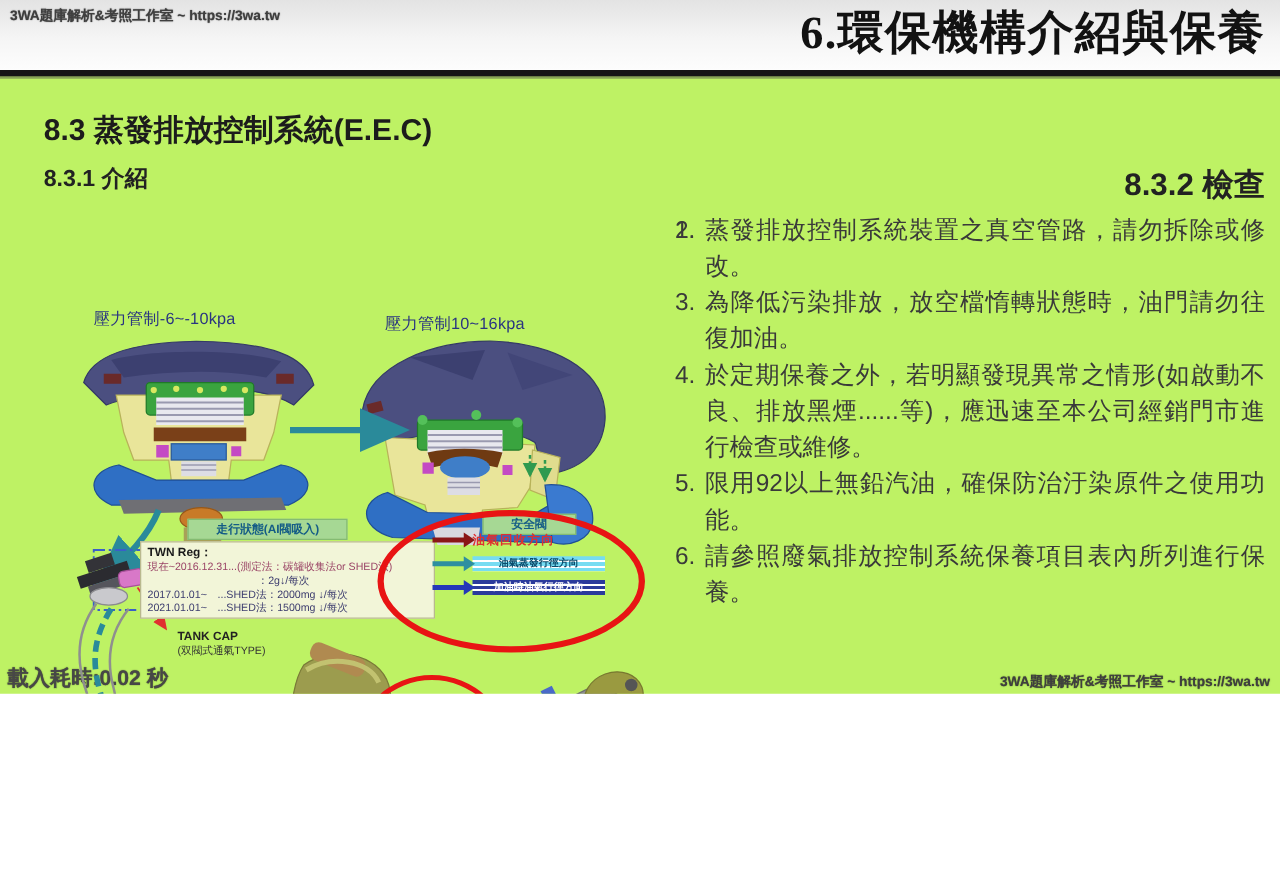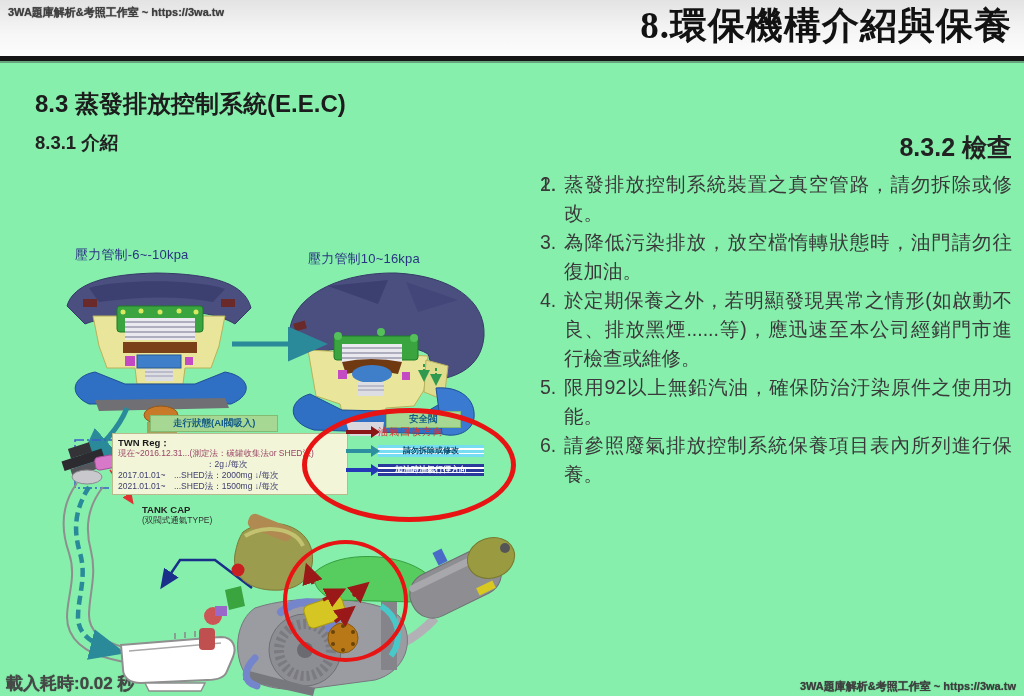--- a/index.html
+++ b/index.html
@@ -1,16 +1,16 @@
 <!DOCTYPE html>
 <html><head>
 <meta charset="utf-8">
 <style>
   html,body{margin:0;padding:0;}
-  .page{position:relative;width:1024px;height:696px;background:#86efac;overflow:hidden;
+  .page{position:relative;width:1024px;height:555px;background:#bef264;overflow:hidden;
         font-family:"Liberation Sans","DejaVu Sans",sans-serif;color:#2e2e2e;}
   
   .header{position:absolute;top:0;left:0;right:0;height:56px;
           background:linear-gradient(180deg,#e3e3e3 0%,#f5f5f5 55%,#fdfdfd 100%);}
   .chapter-title{position:absolute;top:1px;right:12px;margin:0;
           font-family:"Liberation Serif","DejaVu Serif",serif;
           font-size:37px;font-weight:700;letter-spacing:1px;color:#121212;}
   .rule{position:absolute;top:56px;left:0;right:0;height:5px;background:#161616;
         box-shadow:0 2px 0 rgba(70,70,70,.45);}
   
@@ -39,40 +39,40 @@
   .twn-box{left:82px;top:193px;width:236px;height:62px;background:#f2f5d8;
            border:1px solid #b9b98e;padding:3px 5px;box-sizing:border-box;}
   .twn-title{font-size:9.5px;font-weight:700;color:#1a1a1a;line-height:11px;}
   .twn-line{font-size:8.5px;line-height:11px;color:#3c3c6e;white-space:nowrap;}
   .twn-line.first{color:#9a4466;}
   .twn-line.indent{padding-left:88px;}
   .leg-row{position:absolute;left:316px;height:16px;display:flex;align-items:center;gap:6px;z-index:2;}
   .arrow{position:relative;width:26px;height:4px;}
   .arrow::after{content:"";position:absolute;right:-8px;top:-4px;border-left:9px solid;
                 border-top:6px solid transparent;border-bottom:6px solid transparent;border-left-color:inherit;}
-  .leg-text-red{font-size:10px;font-weight:400;color:#e03030;letter-spacing:1px;text-align:right;}
+  .leg-text-red{font-size:10px;font-weight:700;color:#e03030;letter-spacing:1px;text-align:right;}
   .leg-bar{display:inline-block;width:106px;height:12px;font-size:8px;font-weight:700;
            text-align:center;line-height:12px;white-space:nowrap;overflow:hidden;}
   .leg-bar.cyan{background:repeating-linear-gradient(180deg,#76dcf2 0 3px,#ffffff 3px 4.5px);color:#0b4a6a;}
   .leg-bar.navy{background:repeating-linear-gradient(180deg,#2a3a9c 0 3px,#ffffff 3px 4.5px);color:#ffffff;}
   .tankcap{left:112px;top:264px;line-height:11px;}
   .tankcap .l1{font-size:9.5px;font-weight:700;color:#222;}
   .tankcap .l2{font-size:8.5px;color:#333;}
   .red-ellipse{position:absolute;border:5px solid #e81414;border-radius:50%;z-index:3;}
   .re-legend{left:272px;top:168px;width:204px;height:104px;}
   .re-engine{left:253px;top:300px;width:117px;height:114px;border-width:4px;}
 </style>
 </head>
 <body>
 
 <div class="page">
 
   <div class="header">
     <div class="wm wm-top">3WA題庫解析&amp;考照工作室 ~ https://3wa.tw</div>
-    <h1 class="chapter-title">8.環保機構介紹與保養</h1>
+    <h1 class="chapter-title">6.環保機構介紹與保養</h1>
   </div>
   <div class="rule"></div>
 
   <div class="col-left">
     <h2 class="sec-title">8.3 蒸發排放控制系統(E.E.C)</h2>
     <h3 class="sub-head">8.3.1 介紹</h3>
   </div>
 
   <div class="col-right">
     <h3 class="insp-head">8.3.2 檢查</h3>
@@ -248,21 +248,21 @@
       <div class="twn-line">2017.01.01~　...SHED法：2000mg ↓/每次</div>
       <div class="twn-line">2021.01.01~　...SHED法：1500mg ↓/每次</div>
     </div>
 
     <div class="leg-row" style="top:184px;">
       <span class="arrow" style="background:#8a1616;border-left-color:#8a1616;color:#8a1616;"></span>
       <span class="leg-text-red">油氣回收方向</span>
     </div>
     <div class="leg-row" style="top:203px;">
       <span class="arrow" style="background:#2e8fa0;border-left-color:#2e8fa0;color:#2e8fa0;"></span>
-      <span class="leg-bar cyan">請勿拆除或修改</span>
+      <span class="leg-bar cyan">油氣蒸發行徑方向</span>
     </div>
     <div class="leg-row" style="top:222px;">
       <span class="arrow" style="background:#2438b8;border-left-color:#2438b8;color:#2438b8;"></span>
       <span class="leg-bar navy">加油時油氣行徑方向</span>
     </div>
 
     <div class="ovl tankcap">
       <div class="l1">TANK CAP</div>
       <div class="l2">(双閥式通氣TYPE)</div>
     </div>

